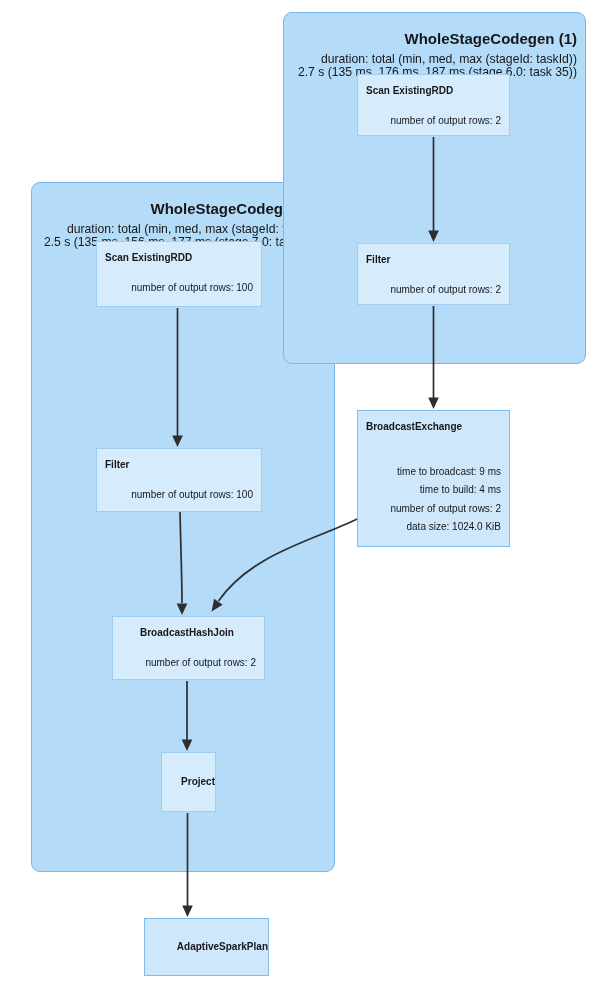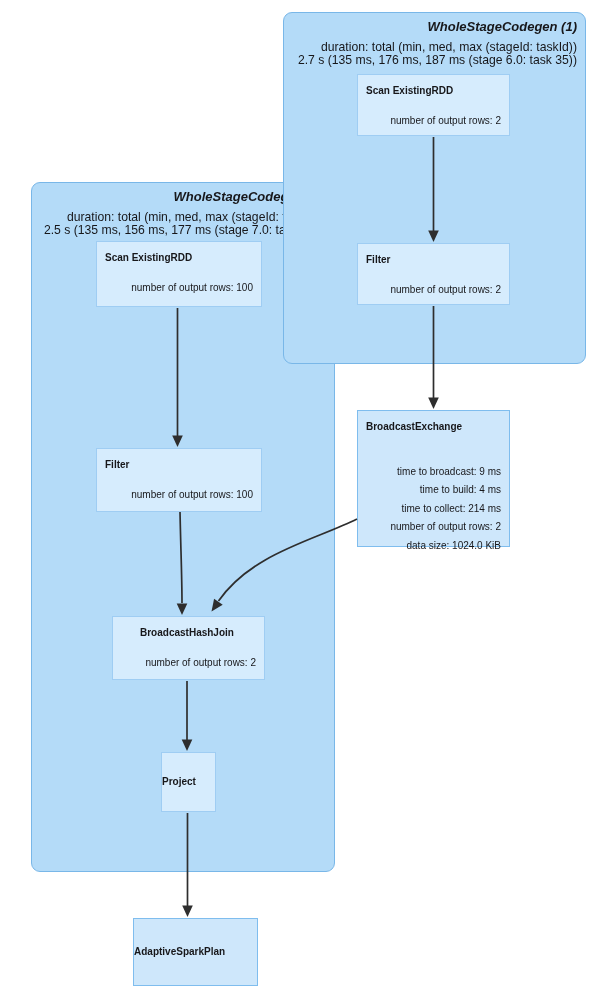--- a/index.html
+++ b/index.html
@@ -15,44 +15,44 @@
   }
   .cluster{
     position:absolute;background:var(--cluster-fill);
     border:1.5px solid var(--cluster-border);border-radius:9px;box-sizing:border-box;
   }
   .cluster-left {left:31px;top:182px;width:304px;height:690px;z-index:1;}
   .cluster-right{left:283px;top:12px;width:303px;height:352px;z-index:2;}
   .cluster-header{position:absolute;top:0;left:0;right:0;text-align:right;white-space:nowrap;}
   .cluster-left  .cluster-header{padding-right:11px;}
   .cluster-right .cluster-header{padding-right:8px;}
-  .cluster-title{font-size:13px;font-weight:bold;margin-top:6px;line-height:16px;font-style:italic;}
+  .cluster-title{font-size:15px;font-weight:bold;margin-top:18px;line-height:16px;}
   .cluster-duration{font-size:12.2px;line-height:13px;text-align:right;}
   .cluster-duration.first{margin-top:6px;}
   .node{
     position:absolute;z-index:3;box-sizing:border-box;
     background:var(--node-fill);border:1px solid var(--node-border);
     border-radius:0;padding:8px 8px;font-size:10px;white-space:nowrap;
   }
   .node-standalone{
     background:var(--standalone-node-fill);
     border:1.3px solid var(--standalone-node-border);
   }
   .node-title{font-weight:bold;line-height:16px;}
   .node-metrics{margin-top:13px;line-height:18px;text-align:right;}
   .node-be .node-metrics{margin-top:28px;line-height:18.4px;}
-  .node-center{display:flex;align-items:center;justify-content:flex-start;padding:0;}
+  .node-center{display:flex;align-items:center;justify-content:flex-end;padding:0;}
   .n-scan1  {left:357px;top:74px; width:153px;height:62px;}
   .n-filter1{left:357px;top:243px;width:153px;height:62px;}
   .n-scan2  {left:96px; top:241px;width:166px;height:66px;}
   .n-filter2{left:96px; top:448px;width:166px;height:64px;}
   .n-be     {left:357px;top:410px;width:153px;height:137px;}
   .n-bhj    {left:112px;top:616px;width:153px;height:64px;padding-left:27px;}
   .n-project{left:161px;top:752px;width:55px; height:60px;}
-  .n-asp    {left:133px;top:918px;width:125px;height:68px;}
+  .n-asp    {left:144px;top:918px;width:125px;height:58px;}
   .edges{position:absolute;left:0;top:0;z-index:4;pointer-events:none;}
   .edges path{fill:none;stroke:var(--edge);stroke-width:1.7px;}
   .edges polygon{fill:var(--edge);stroke:none;}
 </style>
 </head>
 <body>
 
 <div class="canvas">
 
   <div class="cluster cluster-left">
@@ -97,21 +97,20 @@
     <div class="node-metrics">
       <div>number of output rows: 100</div>
     </div>
   </div>
 
   <div class="node node-standalone node-be n-be">
     <div class="node-title">BroadcastExchange</div>
     <div class="node-metrics">
       <div>time to broadcast: 9 ms</div>
       <div>time to build: 4 ms</div>
-      <div>time to collect: 214 ms</div>
       <div>number of output rows: 2</div>
       <div>data size: 1024.0 KiB</div>
     </div>
   </div>
 
   <div class="node n-bhj">
     <div class="node-title">BroadcastHashJoin</div>
     <div class="node-metrics">
       <div>number of output rows: 2</div>
     </div>

